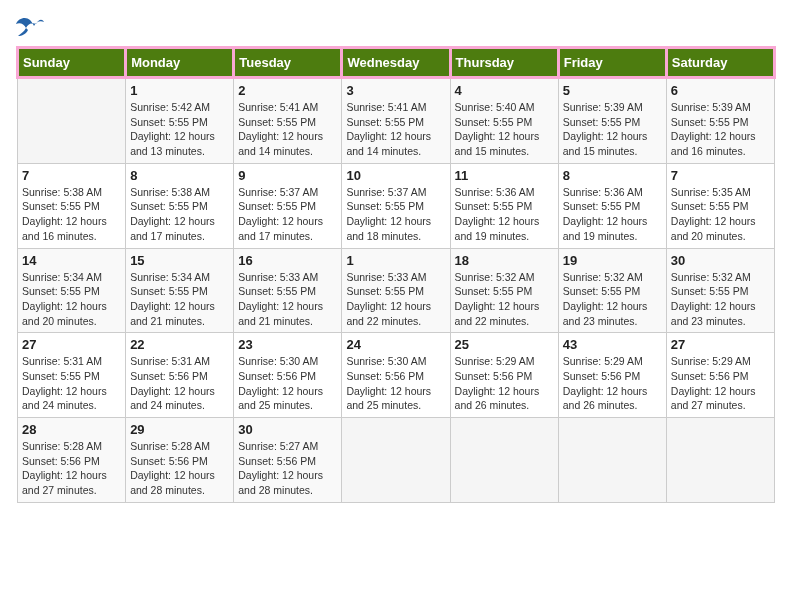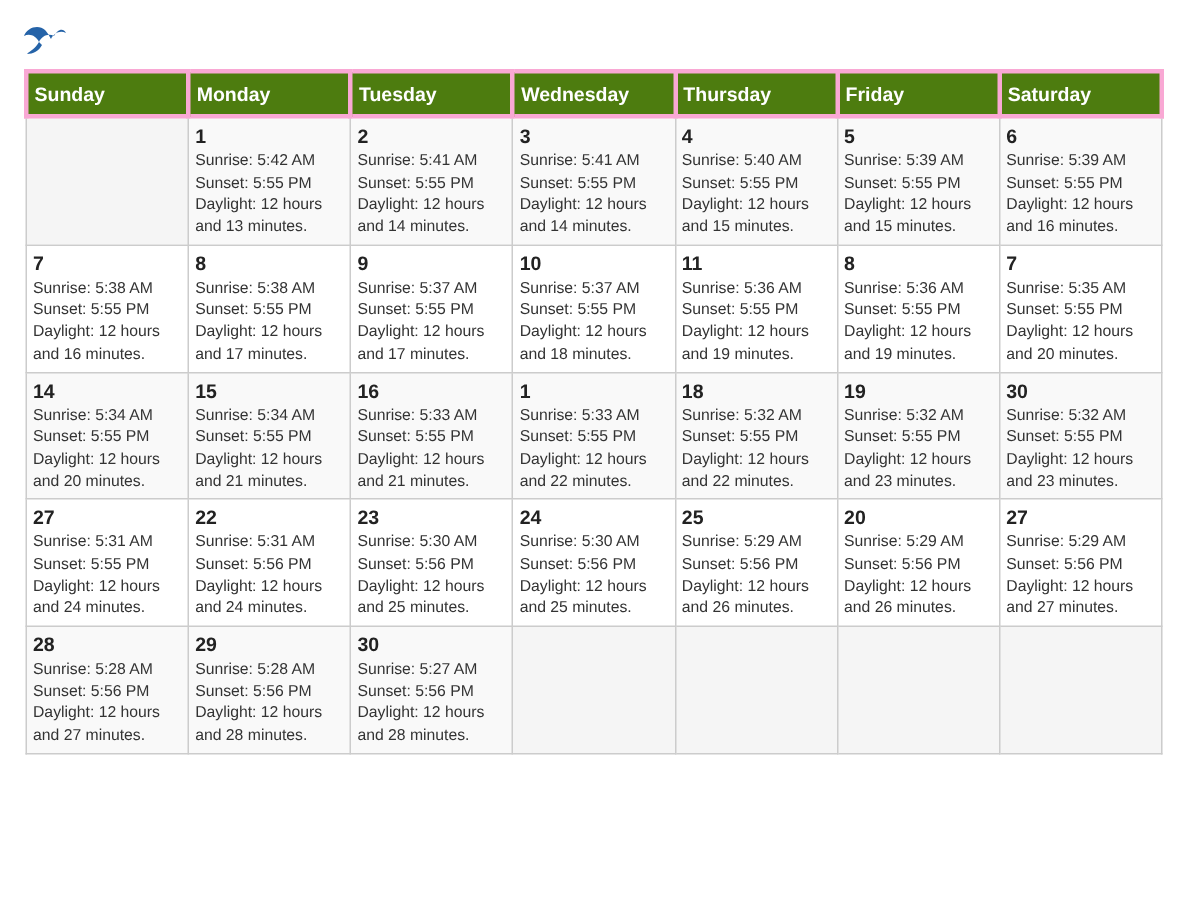--- a/index.html
+++ b/index.html
@@ -227,21 +227,21 @@
         </td>
         <td>
           <span class="day-number">24</span>
           <div class="cell-text">Sunrise: 5:30 AM<br>Sunset: 5:56 PM<br>Daylight: 12 hours and 25 minutes.</div>
         </td>
         <td>
           <span class="day-number">25</span>
           <div class="cell-text">Sunrise: 5:29 AM<br>Sunset: 5:56 PM<br>Daylight: 12 hours and 26 minutes.</div>
         </td>
         <td>
-          <span class="day-number">20</span>
+          <span class="day-number">43</span>
           <div class="cell-text">Sunrise: 5:29 AM<br>Sunset: 5:56 PM<br>Daylight: 12 hours and 26 minutes.</div>
         </td>
         <td>
           <span class="day-number">27</span>
           <div class="cell-text">Sunrise: 5:29 AM<br>Sunset: 5:56 PM<br>Daylight: 12 hours and 27 minutes.</div>
         </td>
       </tr>
       <tr>
         <td>
           <span class="day-number">28</span>

